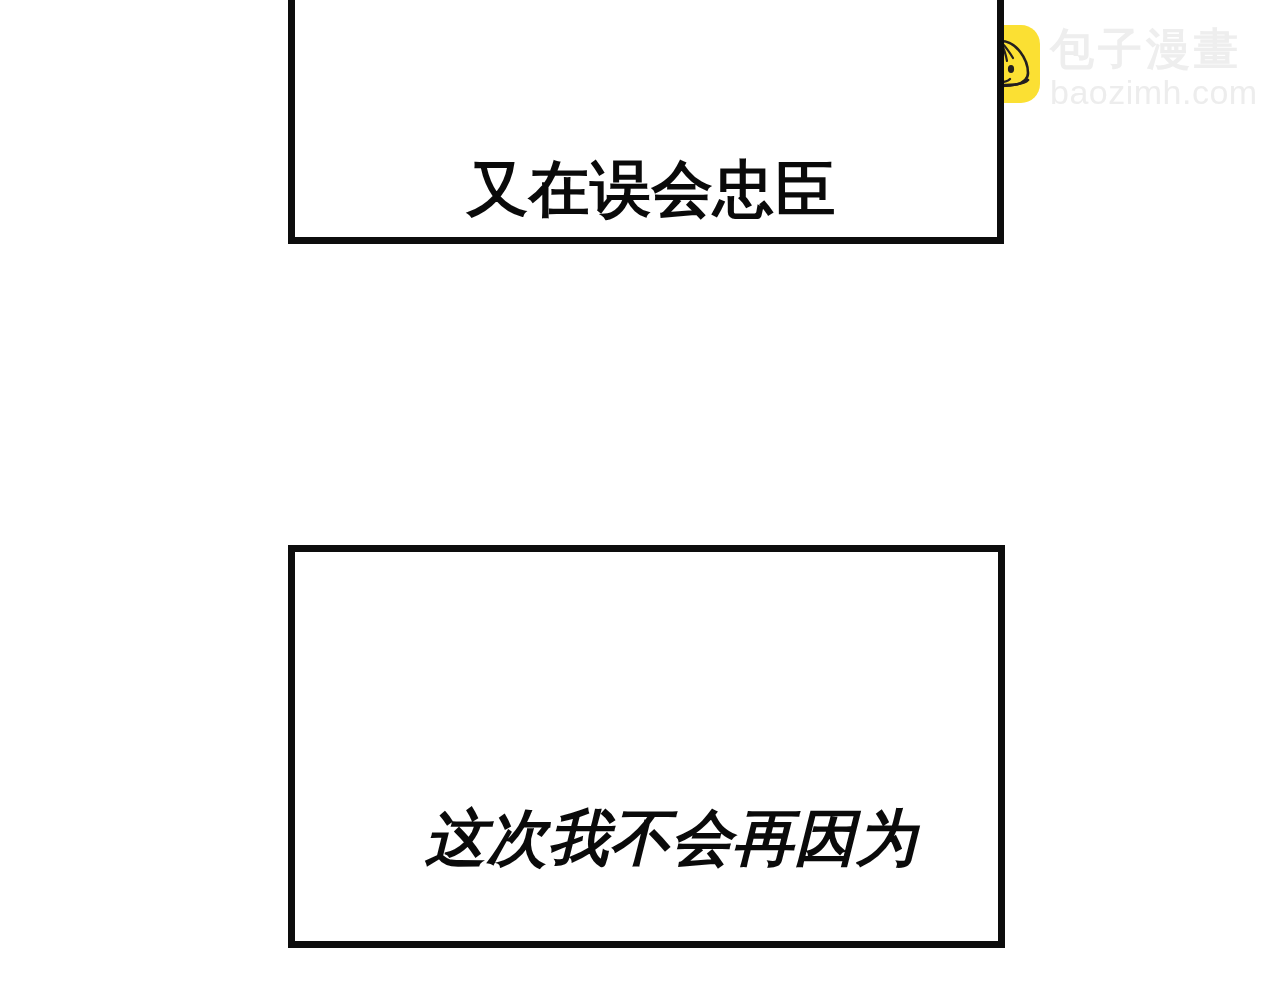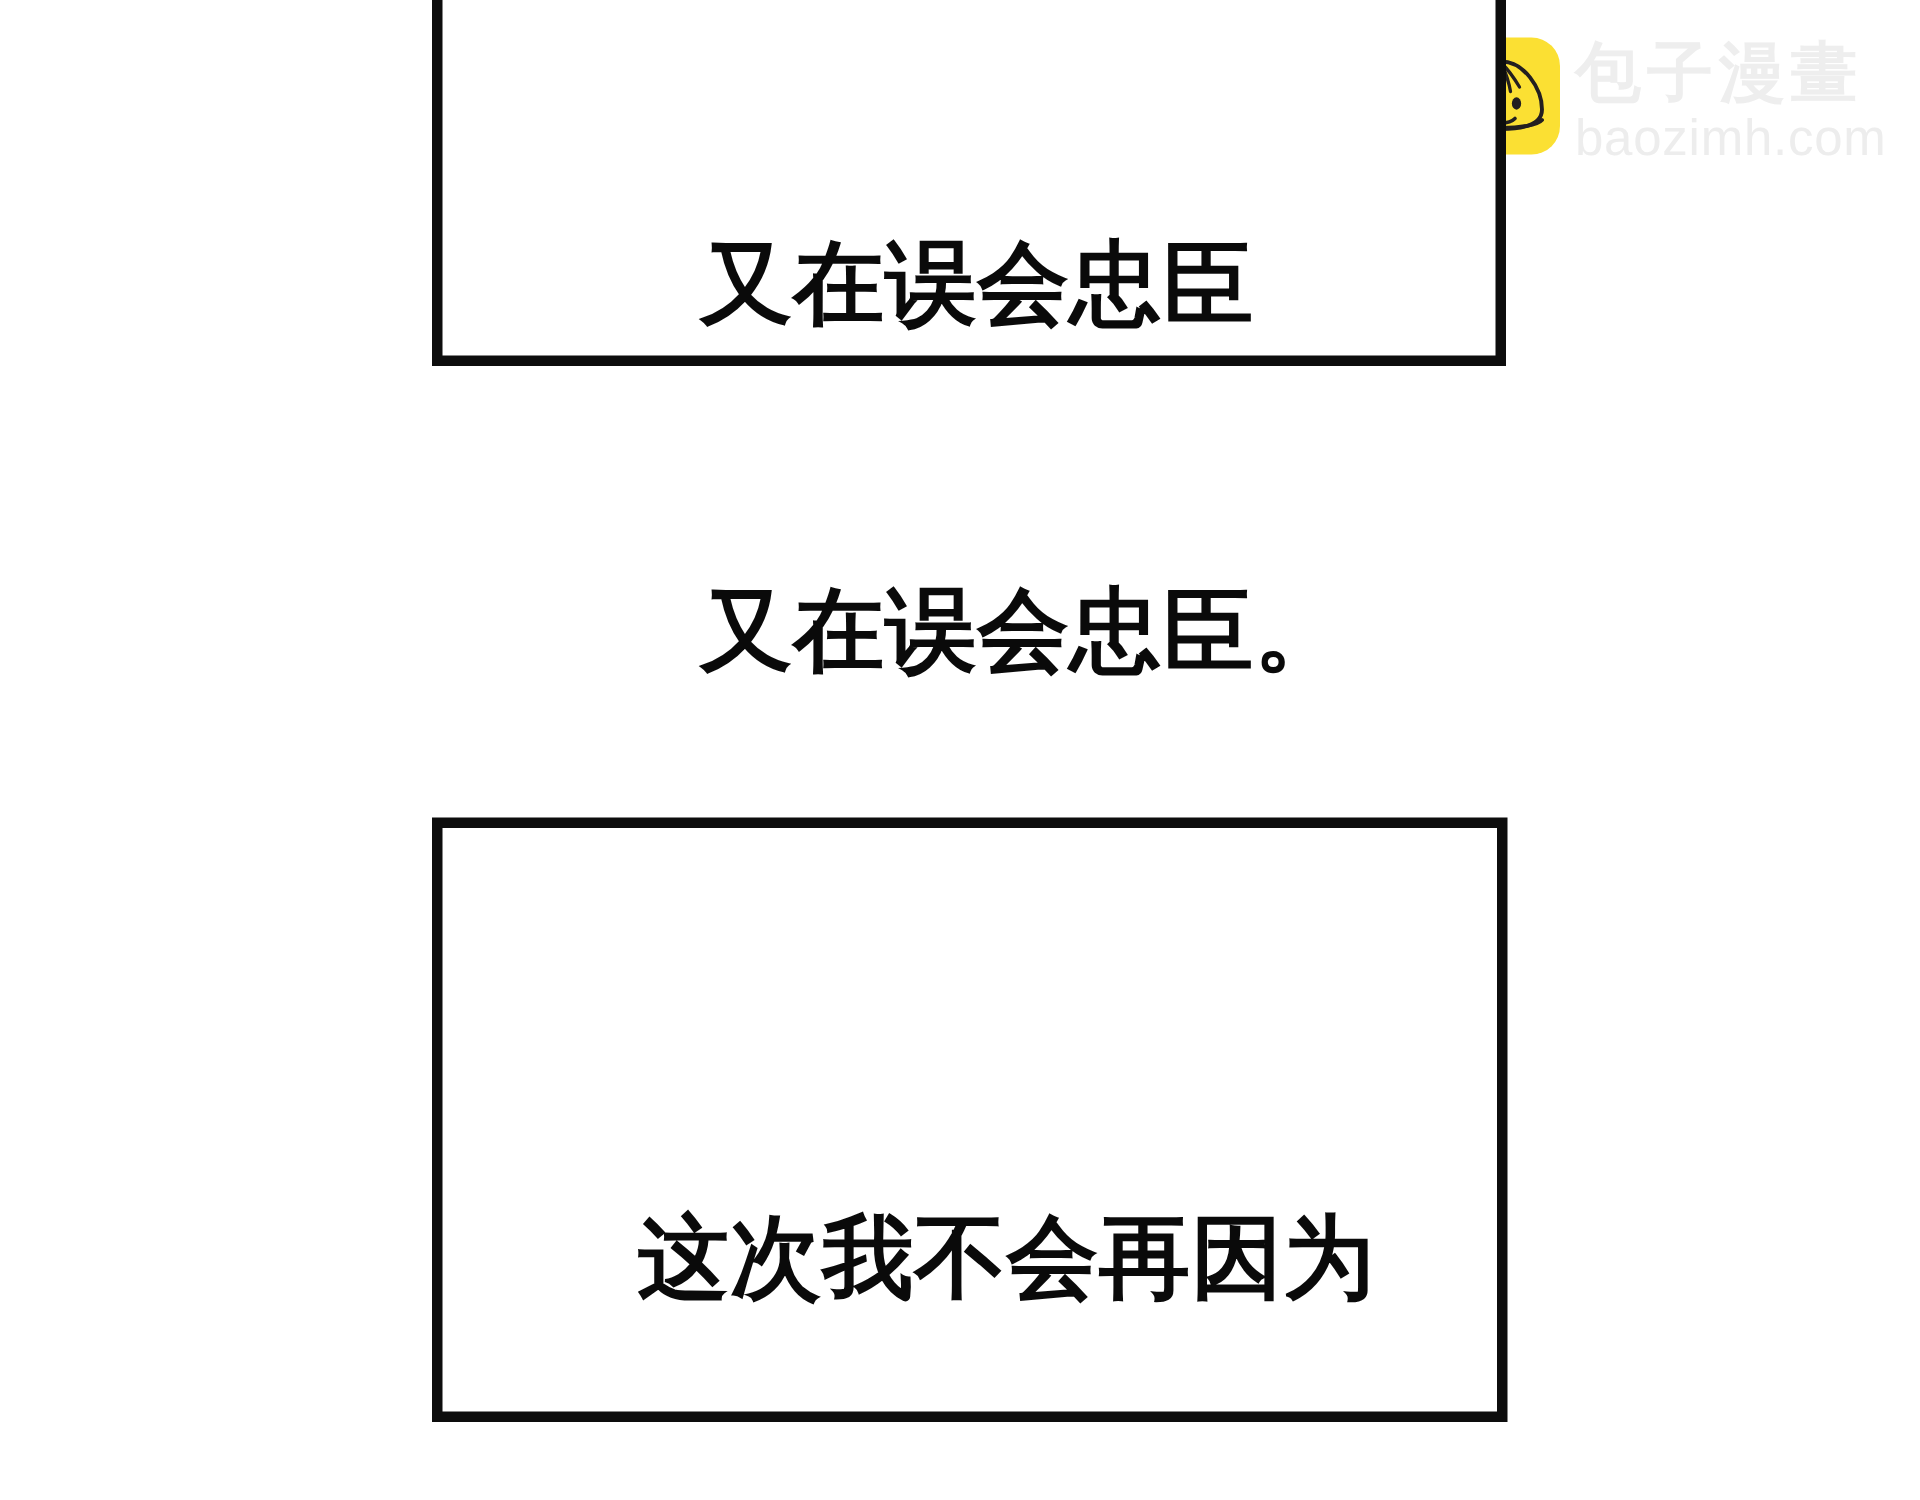--- a/index.html
+++ b/index.html
@@ -38,20 +38,21 @@
     top: -96px;
     width: 716px;
     height: 340px;
   }
 
   #panel-bottom {
     left: 288px;
     top: 545px;
     width: 717px;
     height: 403px;
+    font-style: italic;
   }
 
   
   .dialogue {
     position: absolute;
     color: #0a0a0a;
     font-weight: 700;
     letter-spacing: 0.5px;
     white-space: pre;
     -webkit-font-smoothing: antialiased;
@@ -129,21 +130,20 @@
   }
 </style>
 </head>
 <body>
 
 <div class="page">
 
   <div class="panel" id="panel-top">
     <div class="dialogue">
       <span class="line">又在误会忠臣</span>
-      <span class="line">又在误会忠臣。</span>
     </div>
   </div>
 
   <div class="panel" id="panel-bottom">
     <div class="dialogue">
       <span class="line">这次我不会再因为</span>
       
       
     </div>
   </div>

